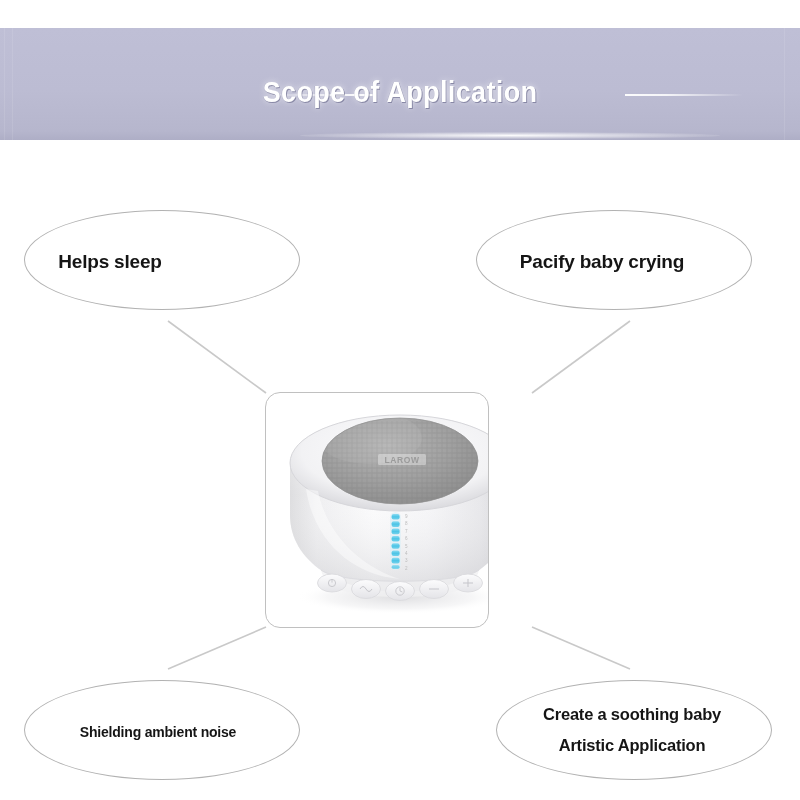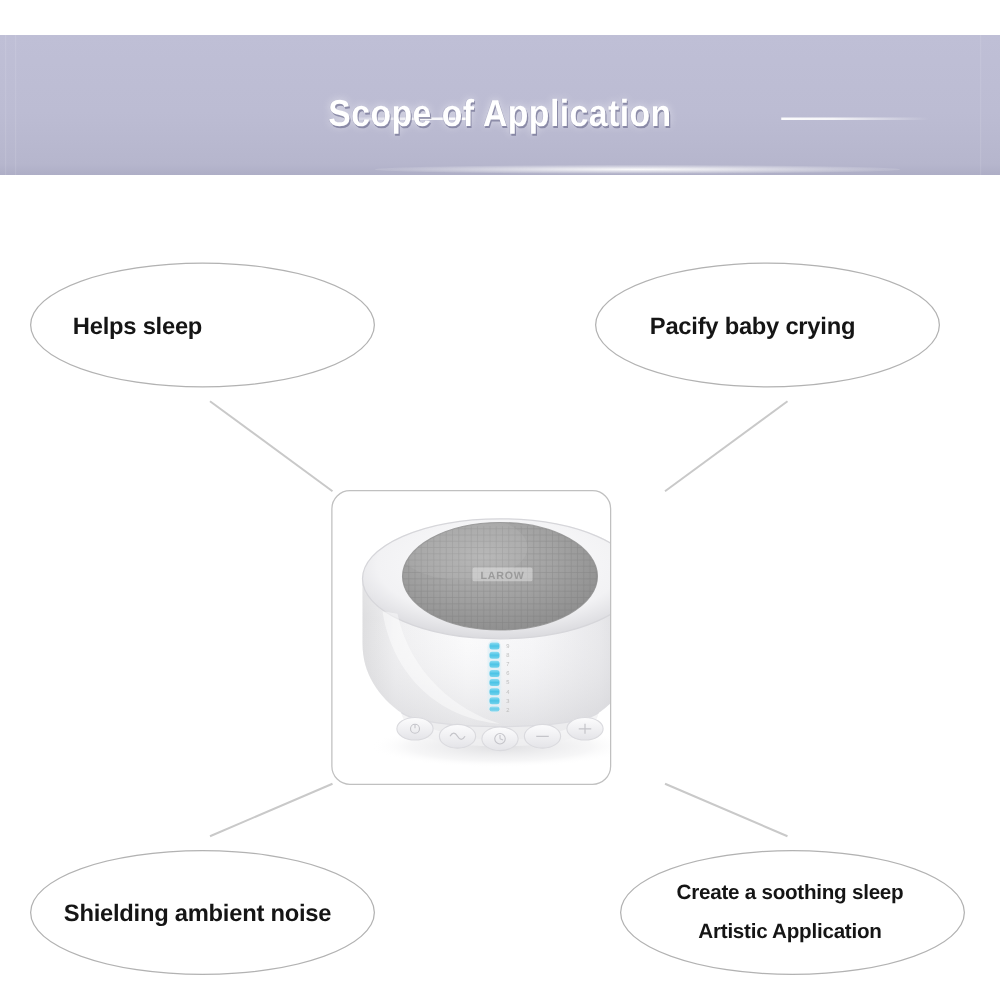--- a/index.html
+++ b/index.html
@@ -123,21 +123,21 @@
 
   #callout-helps-sleep .callout-text {
     font-size: 19px;
     transform: translateX(-52px) translateY(2px);
   }
   #callout-pacify-baby .callout-text {
     font-size: 19px;
     transform: translateX(-12px) translateY(2px);
   }
   #callout-shield-noise .callout-text {
-    font-size: 19px;
+    font-size: 14px;
     transform: translateX(-4px) translateY(2px);
     text-align: center;
   }
   #callout-soothing-sleep .callout-text {
     font-size: 16.5px;
     line-height: 31px;
     transform: translateX(-2px);
   }
 
   
@@ -188,21 +188,21 @@
 
   <div class="callout" id="callout-pacify-baby">
     <div class="callout-text">Pacify baby crying</div>
   </div>
 
   <div class="callout" id="callout-shield-noise">
     <div class="callout-text">Shielding ambient noise</div>
   </div>
 
   <div class="callout" id="callout-soothing-sleep">
-    <div class="callout-text">Create a soothing sleep</div>
+    <div class="callout-text">Create a soothing baby</div>
     <div class="callout-text">Artistic Application</div>
   </div>
 
   <div id="product-frame">
     <svg id="product-art" viewBox="0 0 268 236" xmlns="http://www.w3.org/2000/svg">
       <defs>
 
         <linearGradient id="bodyGrad" x1="0" y1="0" x2="1" y2="0">
           <stop offset="0%" stop-color="#dcdcde"></stop>
           <stop offset="12%" stop-color="#eeeef0"></stop>

